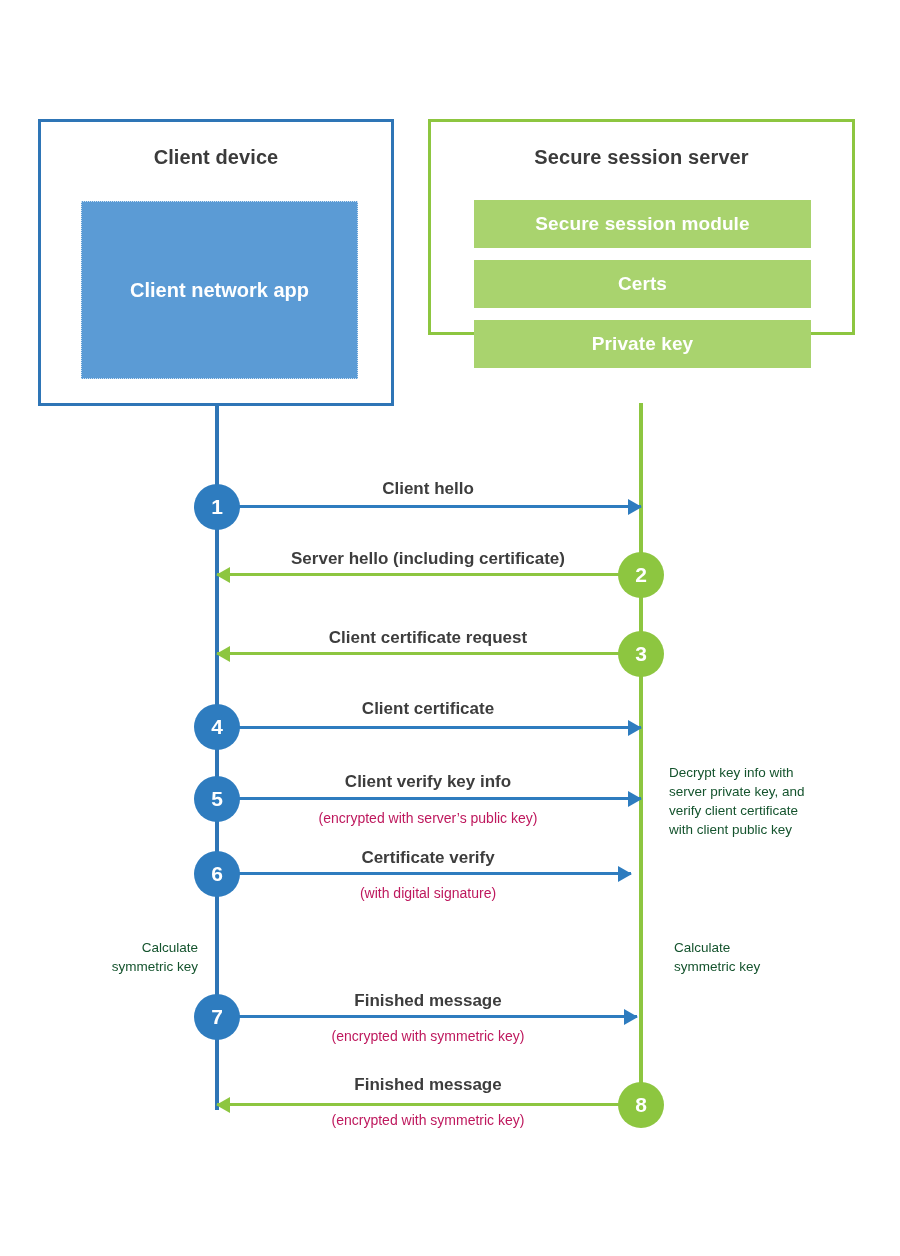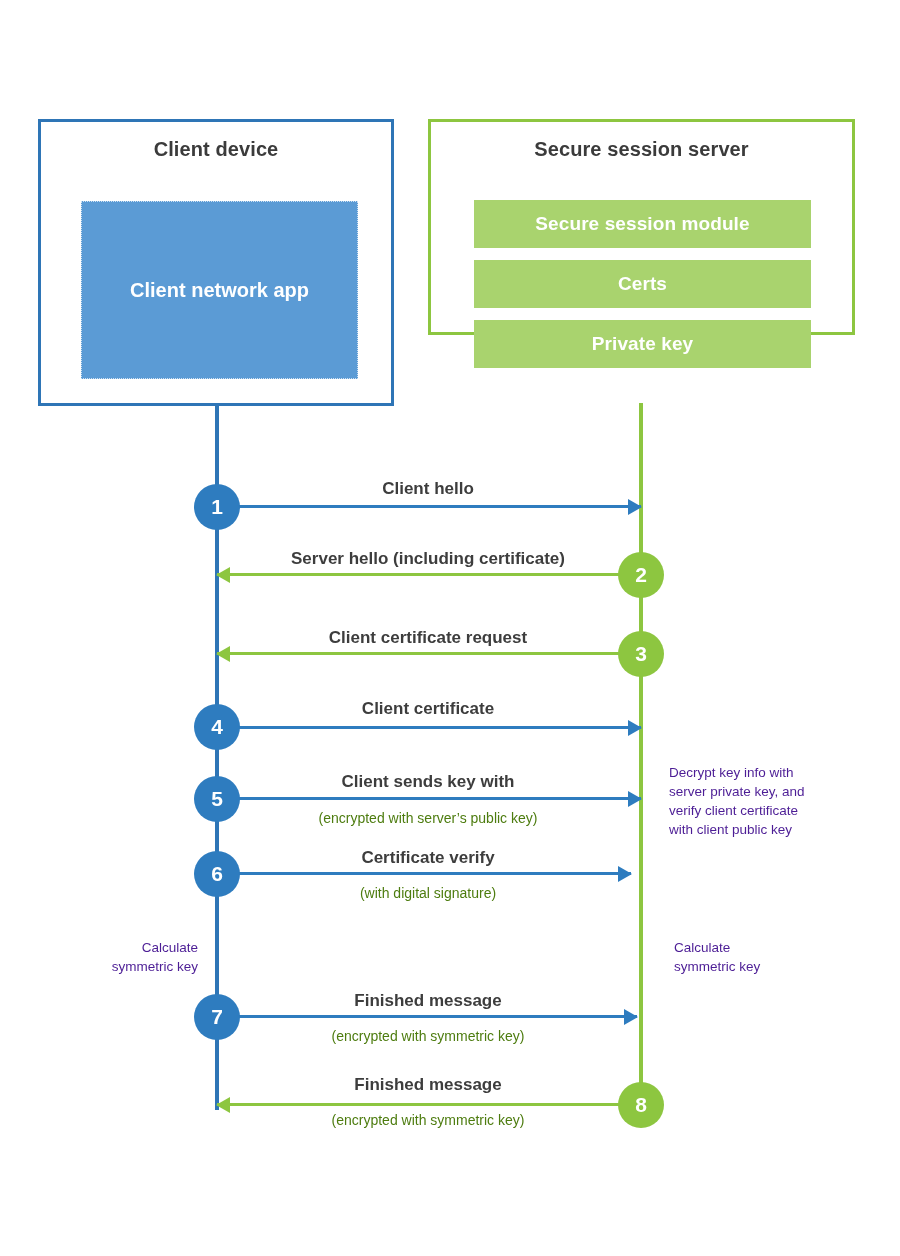--- a/index.html
+++ b/index.html
@@ -48,21 +48,21 @@
     left: 428px;
     top: 119px;
     width: 427px;
     height: 216px;
     border: 3px solid #8DC640;
   }
   .party-title {
     position: absolute;
     left: 0;
     right: 0;
-    top: 16px;
+    top: 24px;
     text-align: center;
     font-size: 20px;
     font-weight: bold;
     color: #3b3b3b;
     letter-spacing: 0.1px;
   }
 
   
   .client-app {
     position: absolute;
@@ -176,31 +176,31 @@
     text-align: center;
     color: #3d3d3d;
     font-size: 17px;
     font-weight: 700;
     white-space: nowrap;
     transform: translateX(-50%);
   }
   .msg-sublabel {
     position: absolute;
     text-align: center;
-    color: #4d7c0f;
+    color: #be185d;
     font-size: 14px;
     font-weight: 400;
     white-space: nowrap;
     transform: translateX(-50%);
   }
 
   
   .side-note {
     position: absolute;
-    color: #4c1d95;
+    color: #14532d;
     font-size: 13.5px;
     line-height: 1.42;
     font-weight: 400;
   }
   .side-note.right-align { text-align: right; }
   .side-note.left-align  { text-align: left; }
 </style>
 </head>
 <body>
 
@@ -252,21 +252,21 @@
 
   <div class="msg right" style="left:217px; top:726px; width:424px;">
     <span class="arrowhead right"></span>
   </div>
   <div class="msg-label" style="left:428px; top:699px;">Client certificate</div>
   <div class="step-circle blue" style="left:194px; top:704px;">4</div>
 
   <div class="msg right" style="left:217px; top:797px; width:424px;">
     <span class="arrowhead right"></span>
   </div>
-  <div class="msg-label" style="left:428px; top:772px;">Client sends key with</div>
+  <div class="msg-label" style="left:428px; top:772px;">Client verify key info</div>
   <div class="msg-sublabel" style="left:428px; top:810px;">(encrypted with server’s public key)</div>
   <div class="step-circle blue" style="left:194px; top:776px;">5</div>
 
   <div class="msg right" style="left:217px; top:872px; width:414px;">
     <span class="arrowhead right"></span>
   </div>
   <div class="msg-label" style="left:428px; top:848px;">Certificate verify</div>
   <div class="msg-sublabel" style="left:428px; top:885px;">(with digital signature)</div>
   <div class="step-circle blue" style="left:194px; top:851px;">6</div>
 

